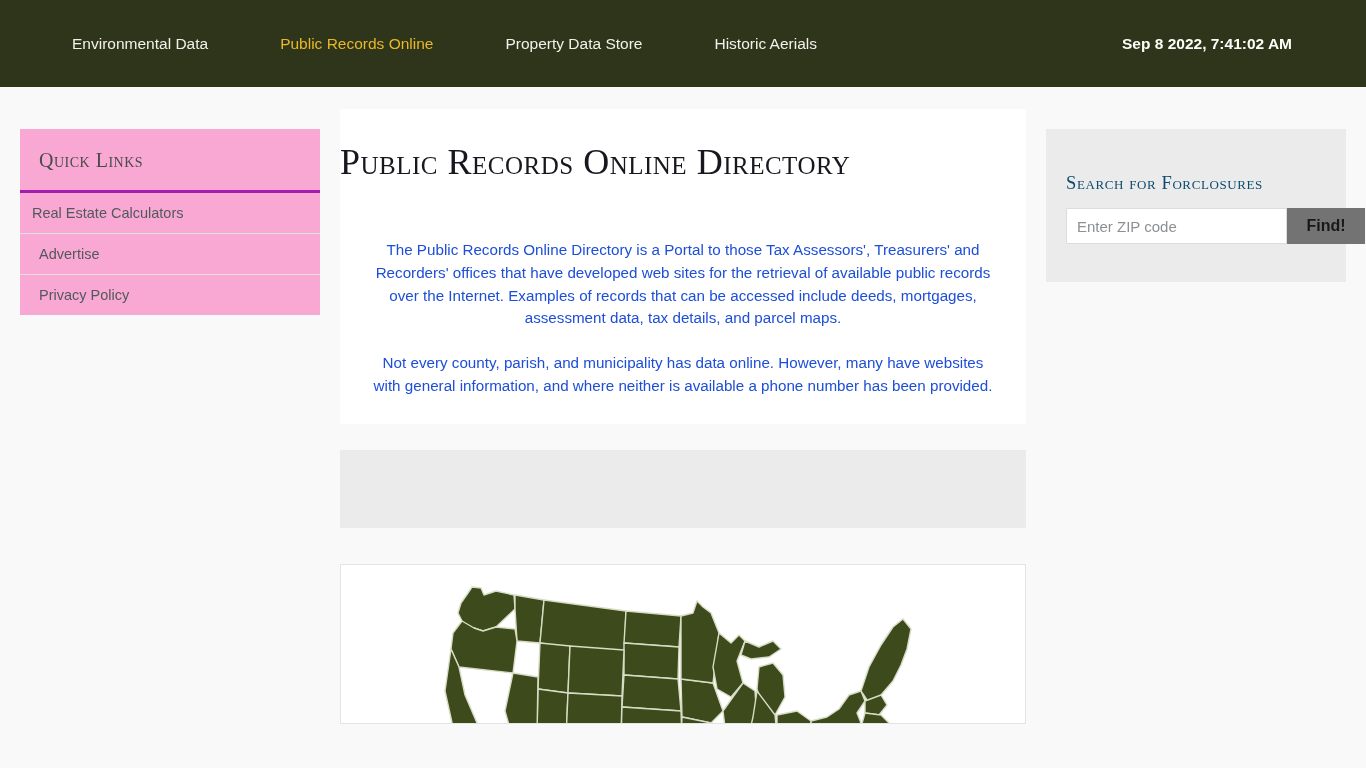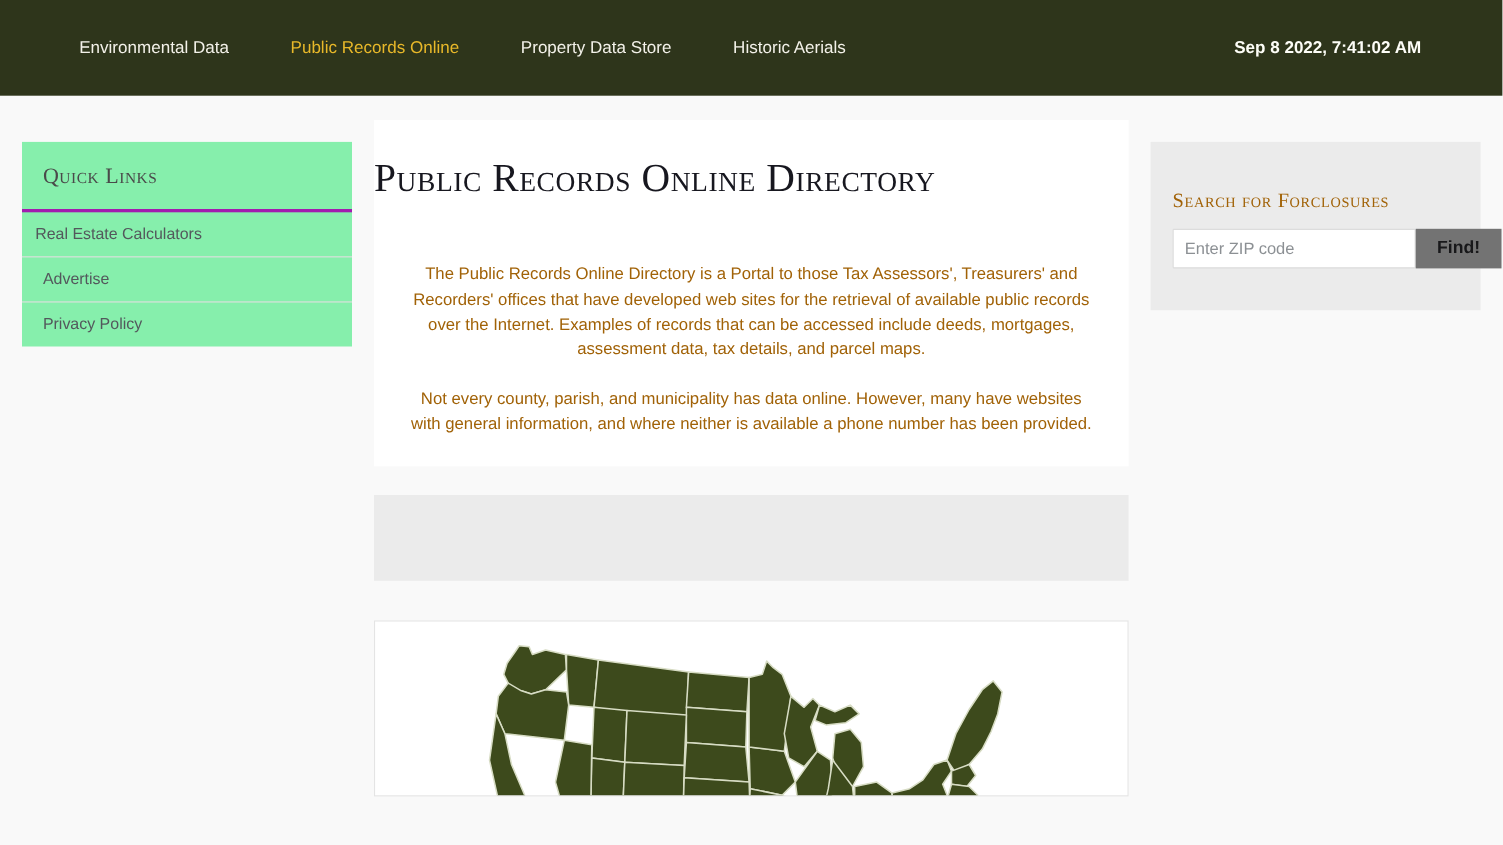--- a/index.html
+++ b/index.html
@@ -46,21 +46,21 @@
     height: 21px;
     margin: 0 0px;
     position: relative;
     top: 1px;
   }
   .brand-globe svg { display: block; }
 
   .main-nav {
     display: flex;
     align-items: center;
-    gap: 0px;
+    gap: 16px;
     flex: 1 1 auto;
   }
   .nav-link {
     color: #f3f1e9;
     font-size: 15.5px;
     text-decoration: none;
     padding: 6px 28px;
     white-space: nowrap;
   }
   .nav-link.is-active { color: #e8b829; }
@@ -82,21 +82,21 @@
     height: 681px;
   }
 
   
   .left-rail {
     position: absolute;
     left: 20px;
     top: 42px;
     width: 300px;
   }
-  .quicklinks-card { background: #86efac; }
+  .quicklinks-card { background: #f9a8d4; }
   .quicklinks-title {
     font-family: "Liberation Serif", serif;
     font-variant: small-caps;
     font-size: 20px;
     color: #4a4a4a;
     letter-spacing: 0.5px;
     padding: 20px 19px 18px 19px;
     margin: 0;
     font-weight: normal;
   }
@@ -128,21 +128,21 @@
     font-size: 36px;
     letter-spacing: 0.5px;
     color: #17171f;
     margin: 14px 0 0 0;
   }
   .intro-body { padding: 0 30px; }
   .intro-body p {
     text-align: center;
     font-size: 15.2px;
     line-height: 22.8px;
-    color: #a16207;
+    color: #1d4ed8;
     margin: 0;
   }
   .intro-body p.first { margin-top: 56px; }
   .intro-body p.second { margin-top: 22px; }
 
   .ad-slot {
     margin-top: 26px;
     height: 78px;
     background: #ebebeb;
   }
@@ -174,21 +174,21 @@
   .search-card {
     background: #ebebeb;
     padding: 44px 20px 38px 20px;
   }
   .search-heading {
     font-family: "Liberation Serif", serif;
     font-variant: small-caps;
     font-weight: normal;
     font-size: 18.5px;
     letter-spacing: 0.6px;
-    color: #a16207;
+    color: #0c4a6e;
     margin: 0 0 14px 0;
   }
   .search-row { display: flex; align-items: stretch; }
   .zip-input {
     flex: 1 1 auto;
     height: 36px;
     border: 1px solid #dcdcdc;
     background: #ffffff;
     font-family: "Liberation Sans", sans-serif;
     font-size: 15px;

